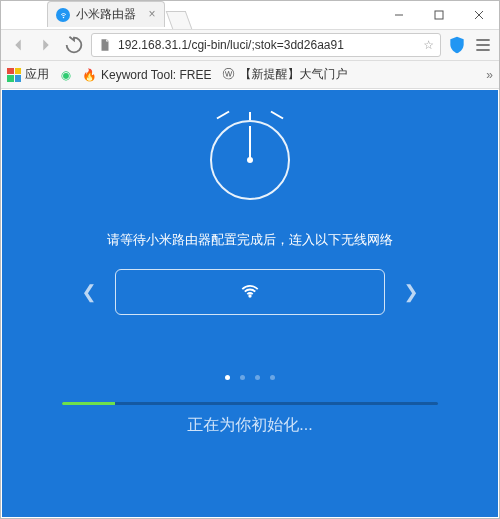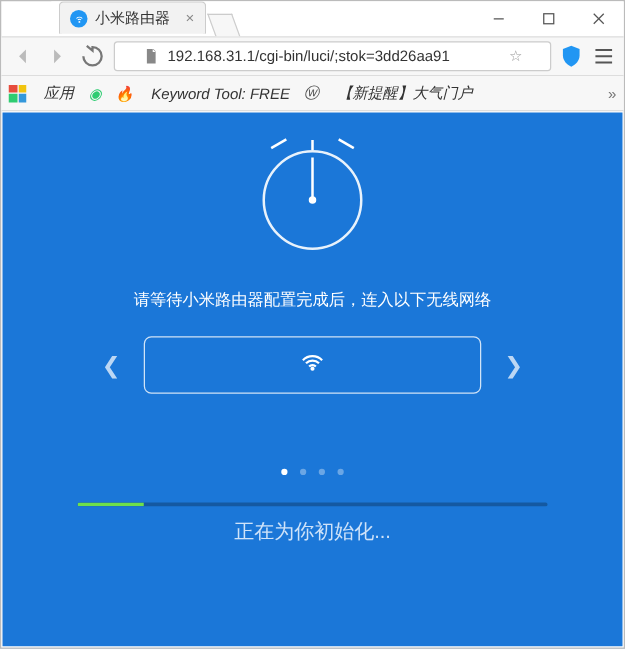--- a/index.html
+++ b/index.html
@@ -87,21 +87,21 @@
   }
   .nav-btn.disabled { color: #bbb; }
   .urlbox {
     flex: 1;
     height: 24px;
     border: 1px solid #ccc;
     border-radius: 3px;
     background: #fff;
     display: flex;
     align-items: center;
-    padding: 0 22px;
+    padding: 0 6px;
     gap: 6px;
     font-size: 12px;
     color: #333;
     overflow: hidden;
   }
   .urlbox .page-icon {
     width: 14px; height: 14px; color: #888; flex-shrink: 0;
   }
   .urlbox .url-text { flex: 1; white-space: nowrap; overflow: hidden; }
   .urlbox .star { color: #999; flex-shrink: 0; }
@@ -118,21 +118,21 @@
     border-bottom: 1px solid #ddd;
     display: flex;
     align-items: center;
     padding: 0 6px;
     gap: 10px;
     font-size: 12px;
     color: #333;
     overflow: hidden;
     white-space: nowrap;
   }
-  .bm-item { display: flex; align-items: center; gap: 14px; font-style: italic; }
+  .bm-item { display: flex; align-items: center; gap: 4px; }
   .bm-apps-icon {
     width: 14px; height: 14px;
     display: grid; grid-template-columns: 1fr 1fr; grid-template-rows: 1fr 1fr; gap: 1px;
   }
   .bm-apps-icon span:nth-child(1){background:#e74c3c;}
   .bm-apps-icon span:nth-child(2){background:#f1c40f;}
   .bm-apps-icon span:nth-child(3){background:#2ecc71;}
   .bm-apps-icon span:nth-child(4){background:#3498db;}
   .bm-fav { width:14px; height:14px; display:inline-flex; align-items:center; justify-content:center; }
   .bm-chevron { margin-left:auto; color:#777; }

